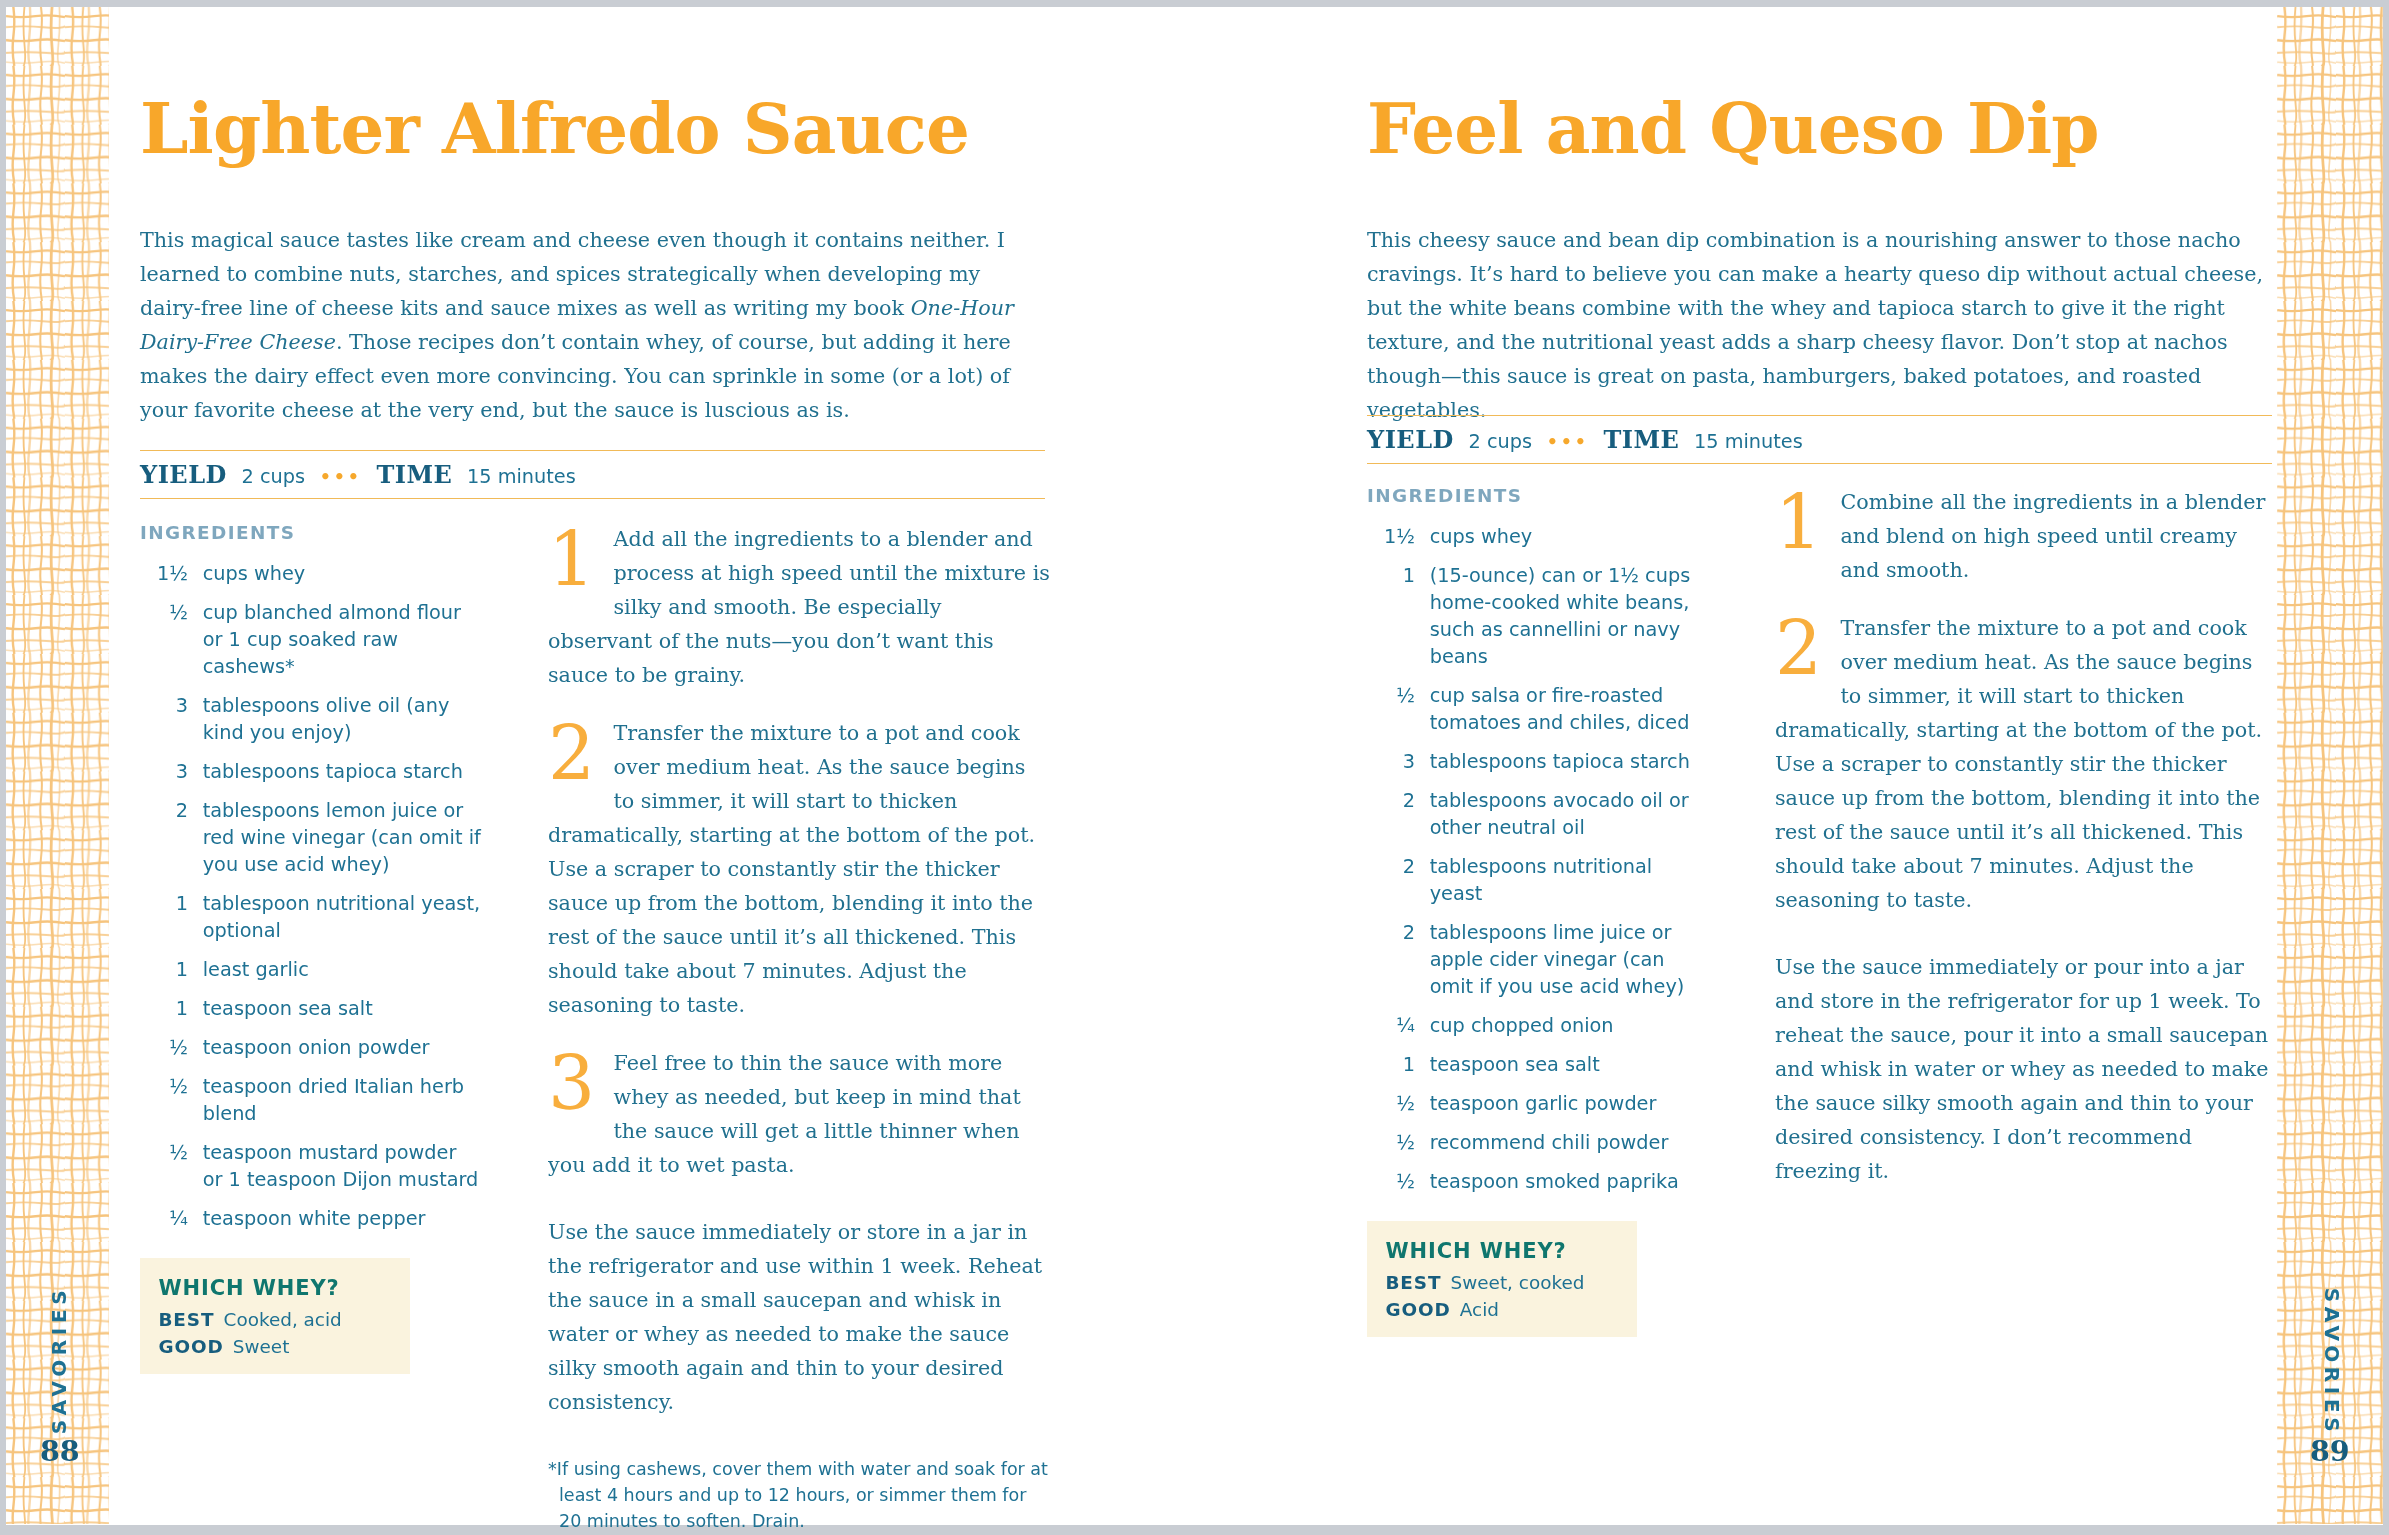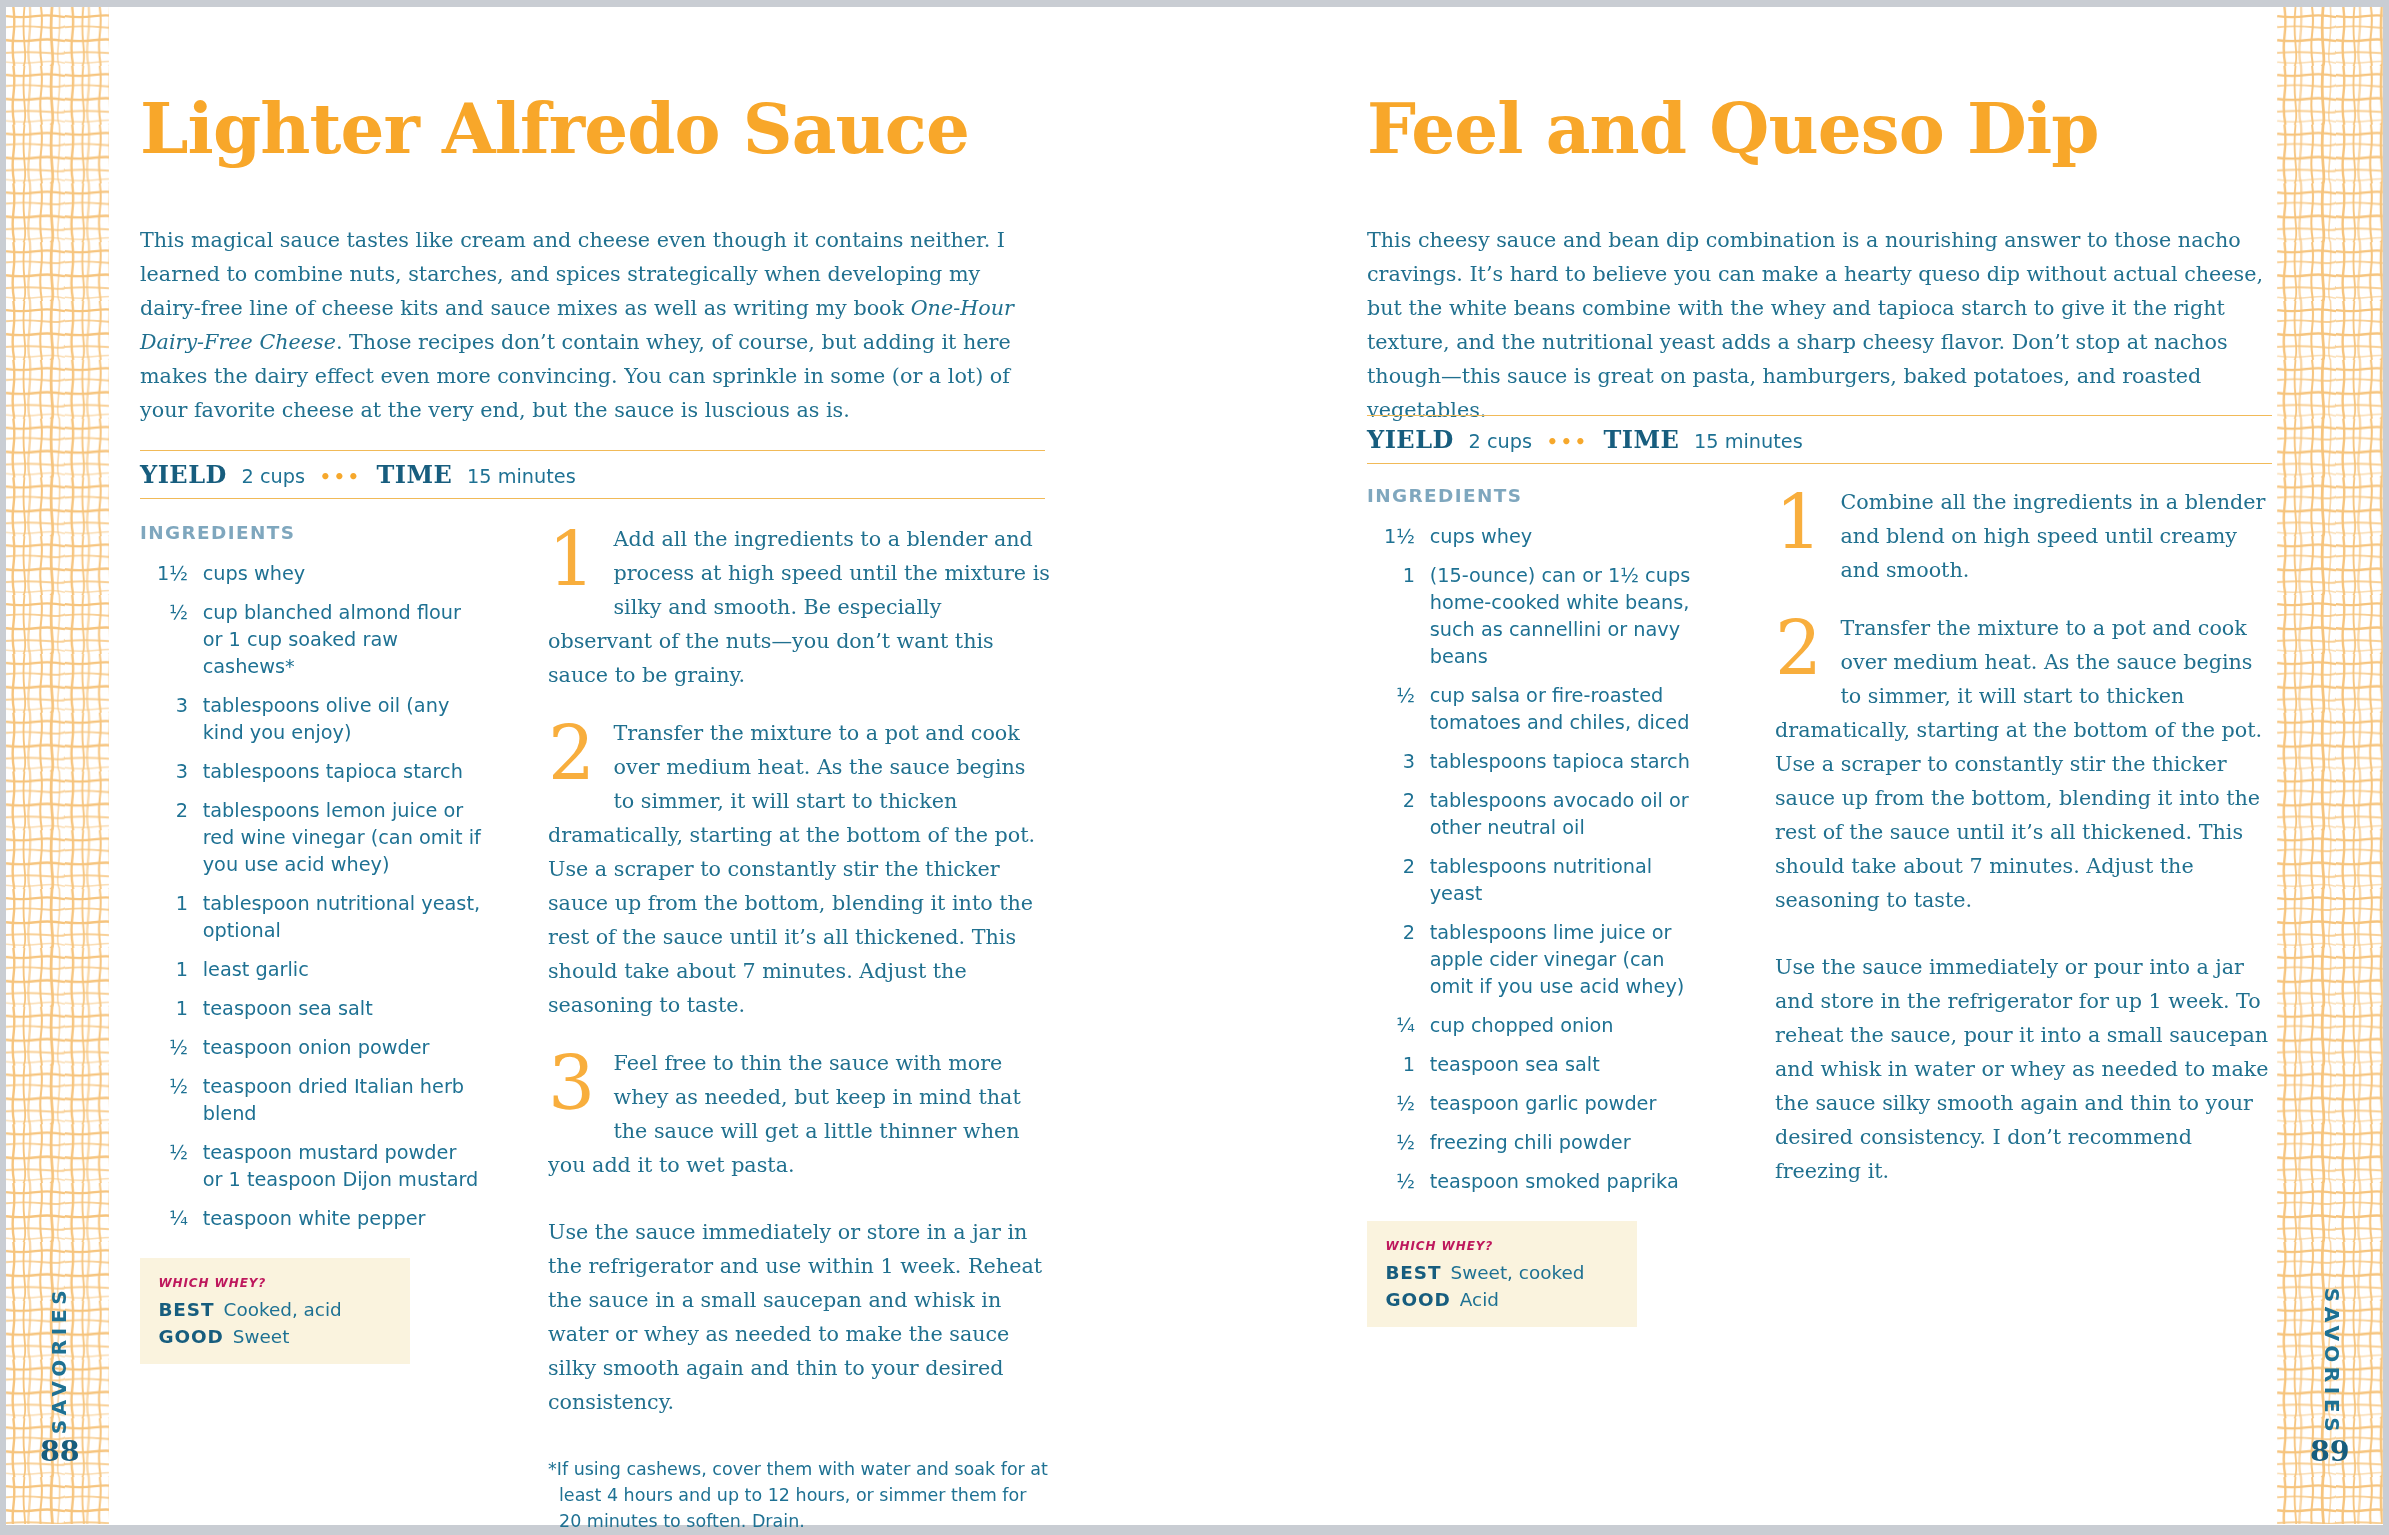--- a/index.html
+++ b/index.html
@@ -43,22 +43,22 @@
   .page-left .cols{top:522px;}
   .page-right .cols{top:485px;}
   .ingcol{width:342px;flex:0 0 auto;}
   .stepcol{width:504px;flex:0 0 auto;}
   .inglabel{font-family:"DejaVu Sans",sans-serif;font-weight:bold;font-size:18.4px;letter-spacing:1.4px;
             color:#7fa7be;margin-bottom:16.5px;}
   .ing-row{display:grid;grid-template-columns:48px 279px;column-gap:14.7px;margin-bottom:12px;
            font-family:"DejaVu Sans",sans-serif;font-size:19.3px;line-height:27px;color:#1e7193;}
   .qty{text-align:right;}
   .whey-box{margin-top:26px;width:233px;background:#faf3de;padding:18.4px 18.4px 16.5px 18.4px;}
-  .whey-title{font-family:"DejaVu Sans",sans-serif;font-weight:bold;font-size:12px;letter-spacing:0.9px;
-              color:#be185d;margin-bottom:9.2px;font-style:italic;}
+  .whey-title{font-family:"DejaVu Sans",sans-serif;font-weight:bold;font-size:21px;letter-spacing:0.9px;
+              color:#0f766e;margin-bottom:9.2px;}
   .whey-row{font-family:"DejaVu Sans",sans-serif;font-size:18.4px;color:#1e7193;margin-top:6.4px;}
   .whey-label{font-weight:bold;color:#175d7e;letter-spacing:0.9px;margin-right:9.2px;}
   .step{margin:0 0 24px 0;font-size:20.7px;line-height:34px;color:#20708f;overflow:hidden;}
   .step-num{float:left;font-size:74px;line-height:61px;color:#f8ae3d;margin:7.4px 18.4px 1.8px 0;
             font-family:"DejaVu Serif",serif;}
   .para{margin:33px 0 0 0;font-size:20.7px;line-height:34px;color:#20708f;}
   .footnote{margin-top:37px;font-family:"DejaVu Sans",sans-serif;font-size:17.5px;line-height:26px;
             color:#1e7193;padding-left:11px;text-indent:-11px;}
 </style>
 </head>
@@ -246,21 +246,21 @@
         <div class="ing-row">
             <span class="qty">1</span>
             <span>teaspoon sea salt</span>
           </div>
         <div class="ing-row">
             <span class="qty">½</span>
             <span>teaspoon garlic powder</span>
           </div>
         <div class="ing-row">
             <span class="qty">½</span>
-            <span>freezing chili powder</span>
+            <span>recommend chili powder</span>
           </div>
         <div class="ing-row">
             <span class="qty">½</span>
             <span>teaspoon smoked paprika</span>
           </div>
         <div class="whey-box">
           <div class="whey-title">WHICH WHEY?</div>
           <div class="whey-row"><span class="whey-label">BEST</span><span>Sweet, cooked</span></div>
           <div class="whey-row"><span class="whey-label">GOOD</span><span>Acid</span></div>
         </div>

